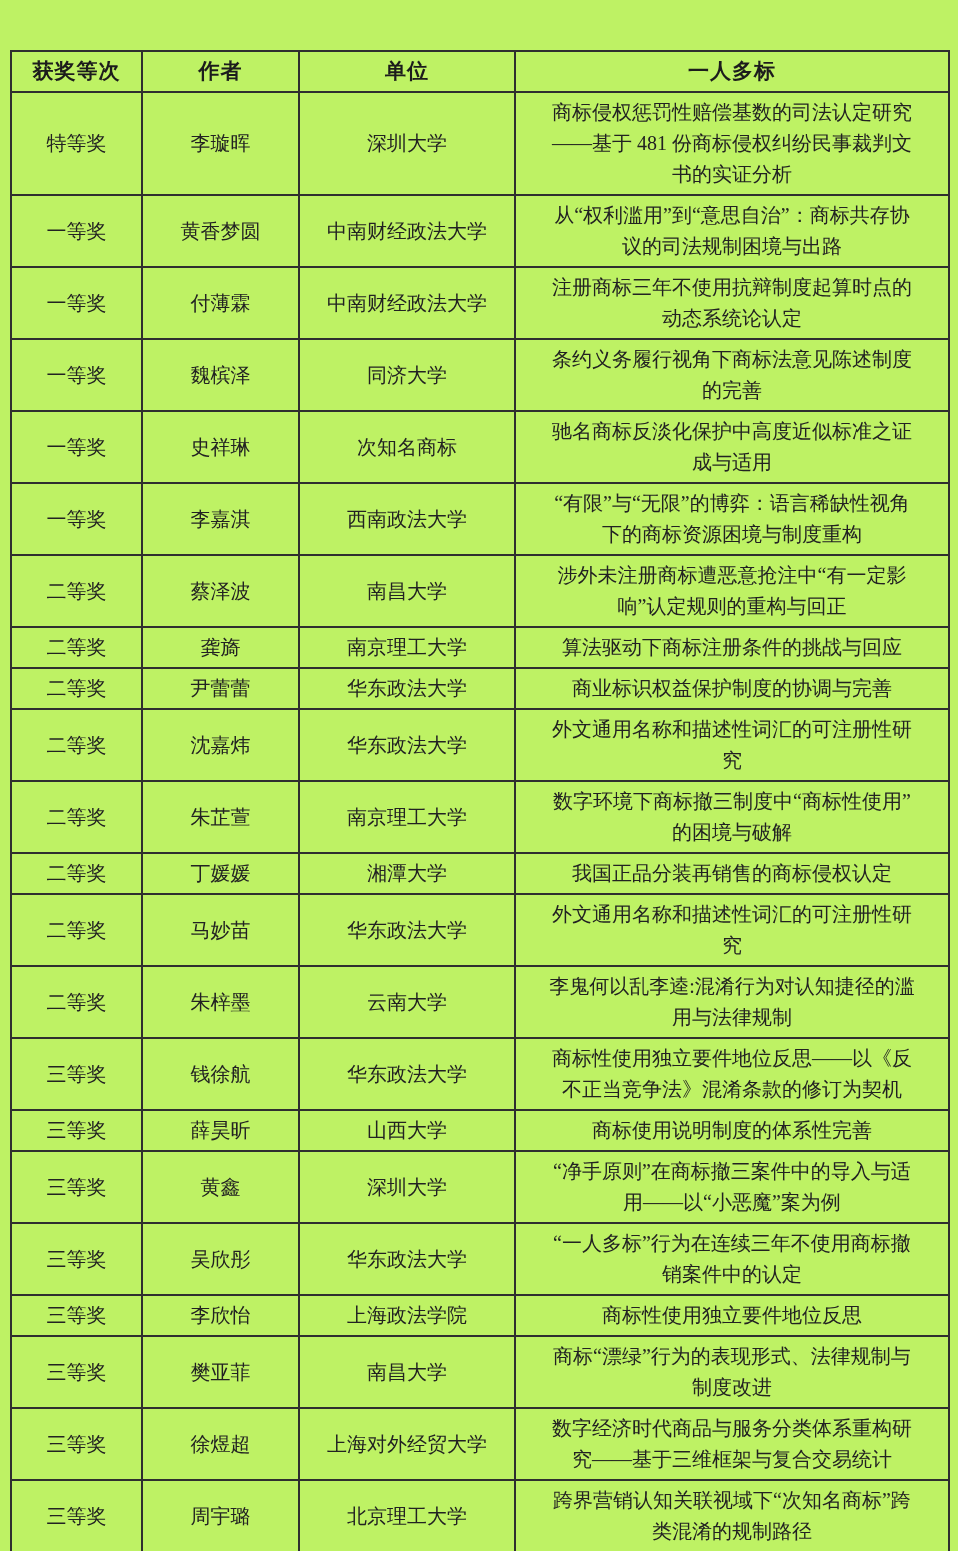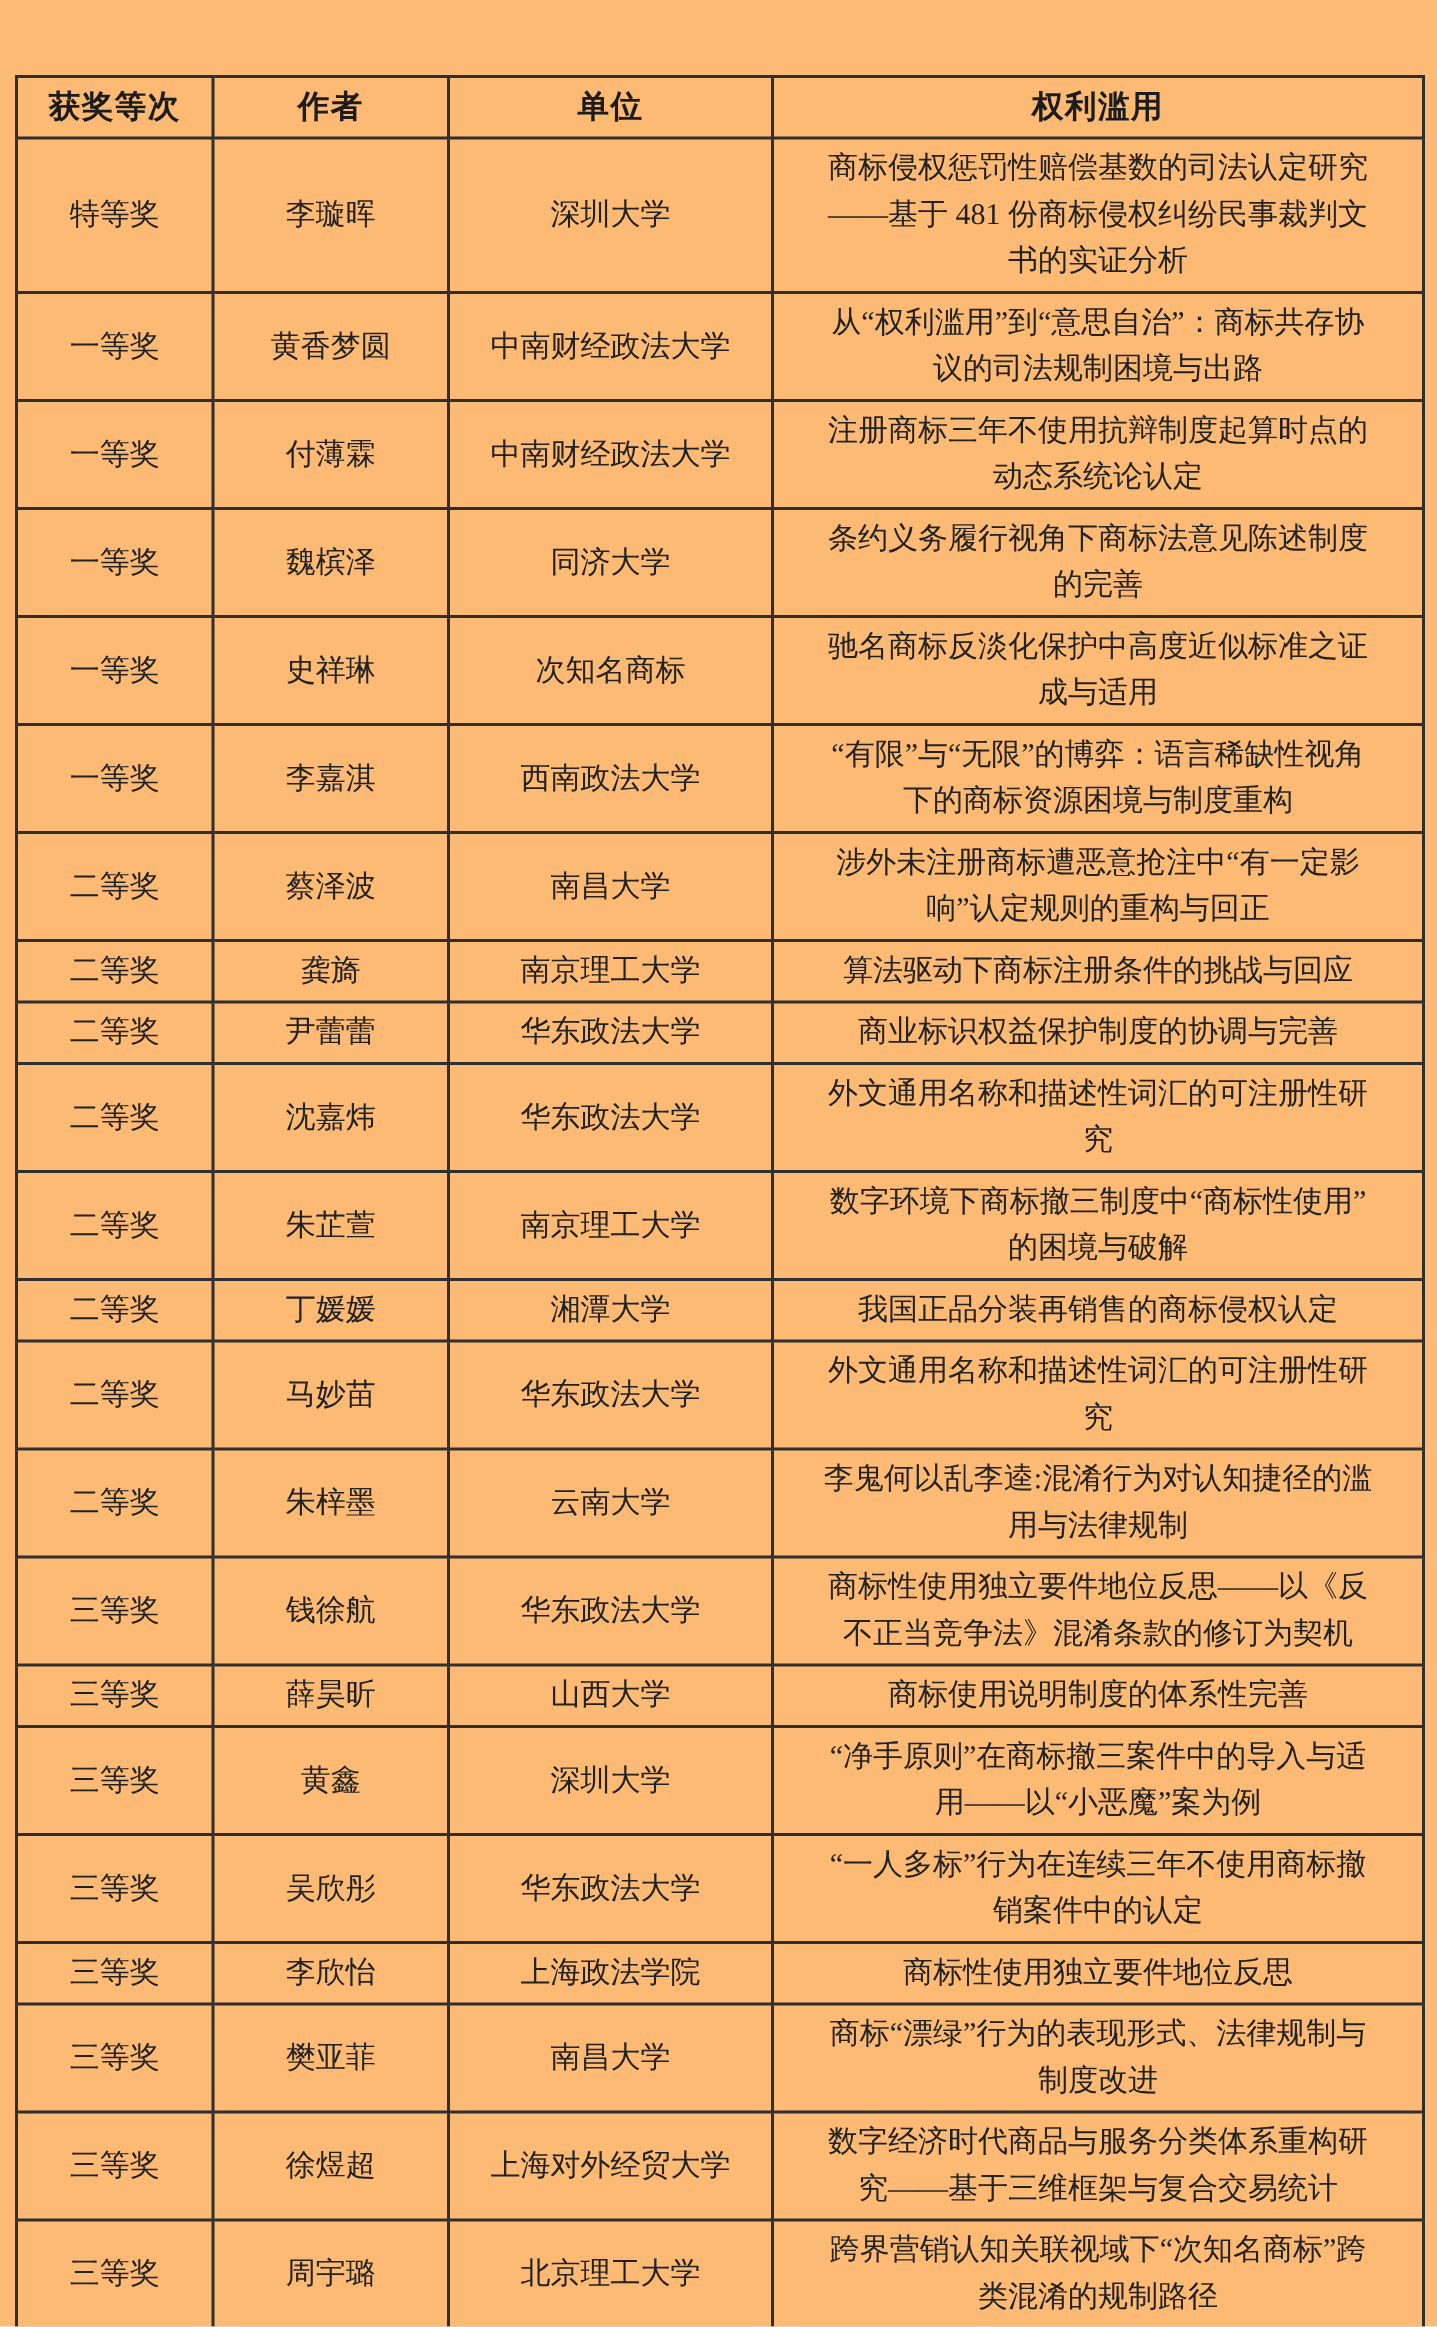--- a/index.html
+++ b/index.html
@@ -5,21 +5,21 @@
   html, body {
     margin: 0;
     padding: 0;
     background: #ffffff;
     font-family: "Liberation Serif", "DejaVu Serif", serif;
   }
   .page {
     position: relative;
     width: 958px;
     height: 1551px;
-    background: #fdba74;
+    background: #bef264;
     overflow: hidden;
   }
   table.awards {
     position: absolute;
     left: 10px;
     top: 50px;
     width: 938px;
     border-collapse: collapse;
     table-layout: fixed;
     color: #222222;
@@ -60,21 +60,21 @@
       <col class="c-award">
       <col class="c-author">
       <col class="c-unit">
       <col class="c-title">
     </colgroup>
     <thead>
       <tr>
         <th>获奖等次</th>
         <th>作者</th>
         <th>单位</th>
-        <th>权利滥用</th>
+        <th>一人多标</th>
       </tr>
     </thead>
     <tbody id="awards-table-body">
     <tr>
       <td class="award-cell">特等奖</td>
       <td class="author-cell">李璇晖</td>
       <td class="unit-cell">深圳大学</td>
       <td class="title-cell">商标侵权惩罚性赔偿基数的司法认定研究——基于 481 份商标侵权纠纷民事裁判文书的实证分析</td>
     </tr>
         <tr>

